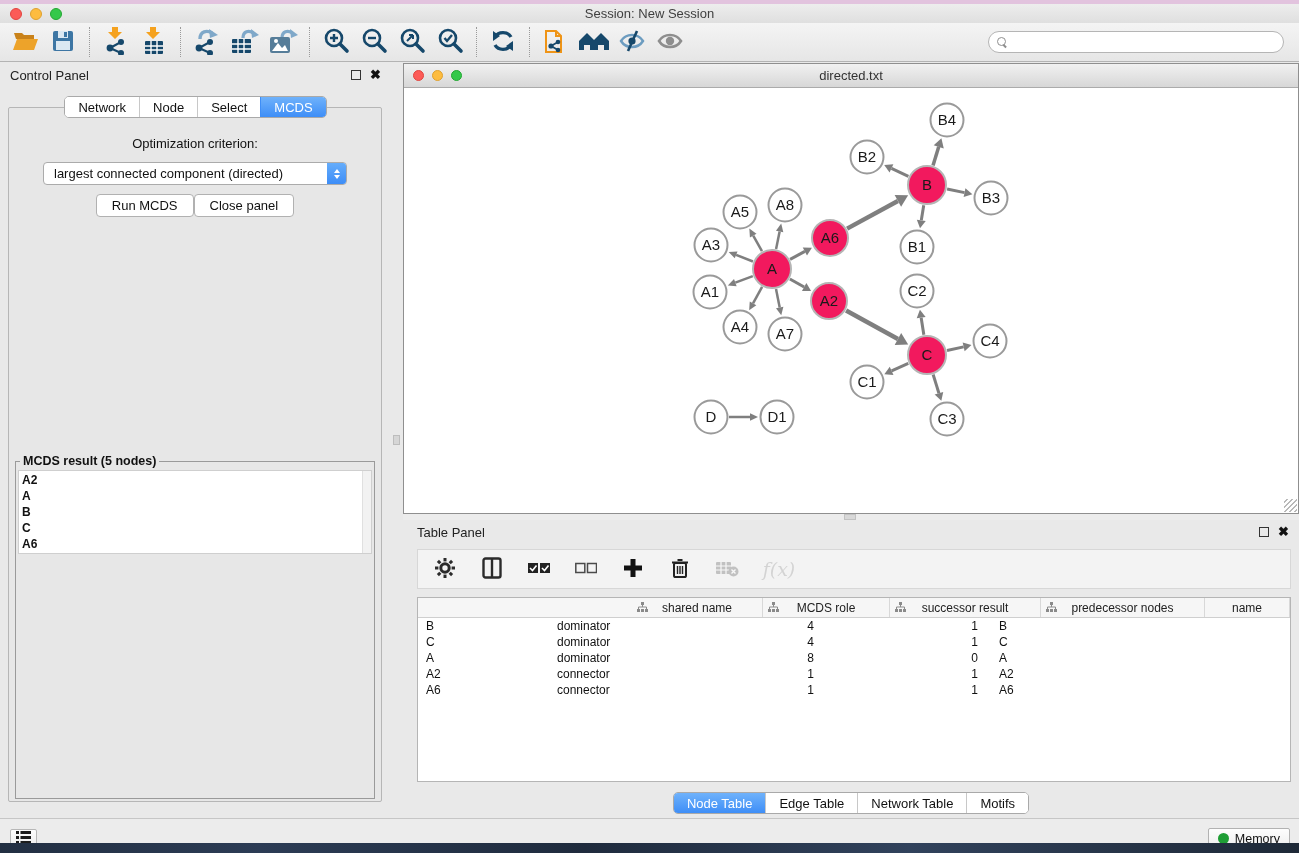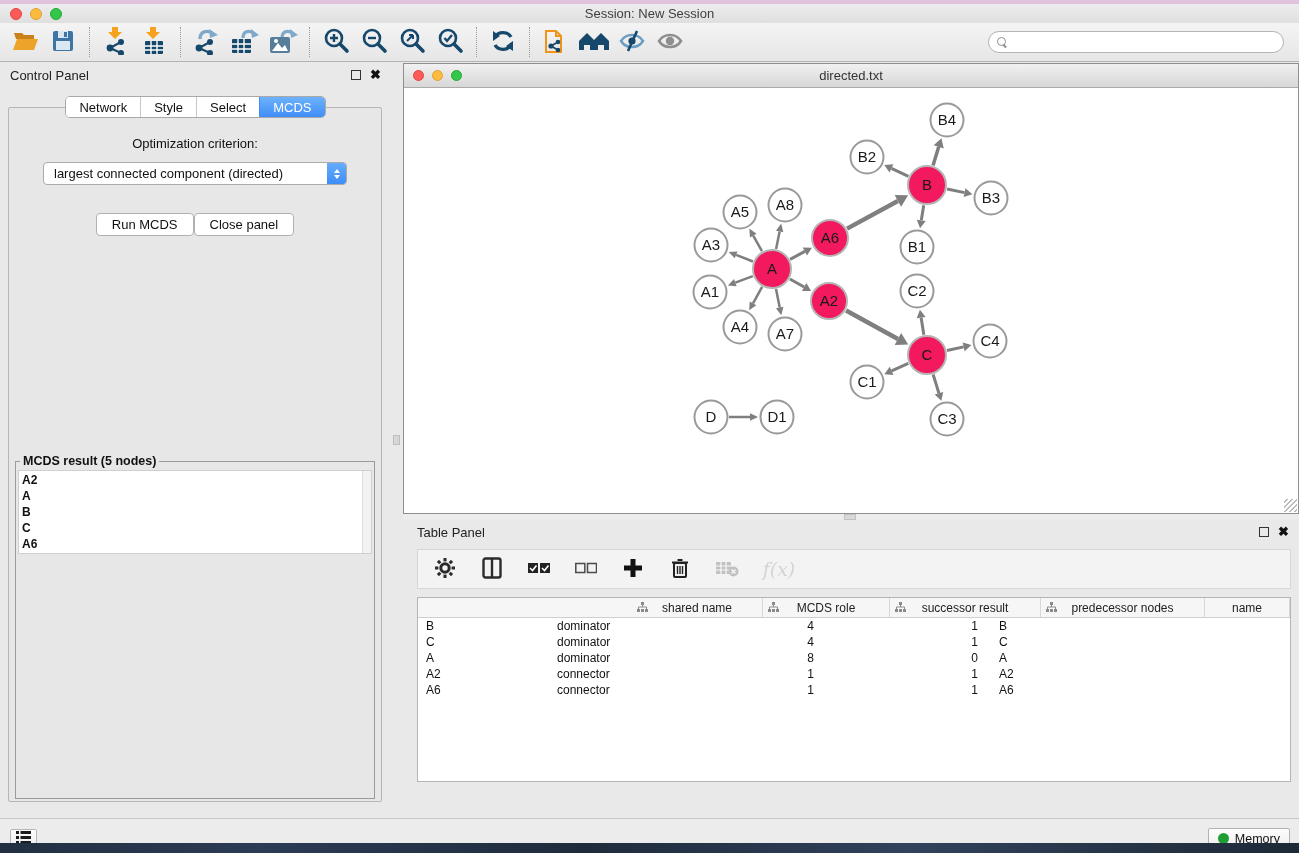--- a/index.html
+++ b/index.html
@@ -59,21 +59,21 @@
   .opt-label { text-align:center; font-size:13px; color:#111; margin-bottom:11px; }
   .dropdown { margin:0 34px; height:23px; background:#fff; border:1px solid #ababab;
     border-radius:4px; display:flex; align-items:center; overflow:hidden; }
   .dropdown .dval { flex:1; font-size:13px; color:#111; padding:0 10px; white-space:nowrap; }
   .stepper { width:19px; height:23px; background:linear-gradient(#67aefb,#3b8cf7);
     border-radius:0 3px 3px 0; display:flex; flex-direction:column; align-items:center;
     justify-content:center; gap:2px; }
   .stepper i { width:0; height:0; border-left:3.5px solid transparent; border-right:3.5px solid transparent; }
   .stepper .up { border-bottom:4px solid #fff; }
   .stepper .down { border-top:4px solid #fff; }
-  .cp-buttons { display:flex; justify-content:center; margin-top:28px; }
+  .cp-buttons { display:flex; justify-content:center; margin-top:9px; }
   .aqua-btn { background:#fff; border:1px solid #b1b1b1; border-radius:4px; height:23px;
     padding:0 15px; font-size:13px; color:#111; font-family:"Liberation Sans",sans-serif; }
   .mcds-fieldset { margin:auto 6px 2px 6px; height:345px; border:1px solid #9a9a9a;
     padding:2px; background:#e7e7e7;font-weight:bold; }
   .mcds-fieldset legend { font-size:12.5px; color:#111; padding:0 3px; margin-left:2px; }
   .mcds-list { position:relative; width:100%; height:100%; background:#fff;
     border:1px solid #cfcfcf; overflow:hidden; padding:1px 3px; }
   .mcds-item { font-size:12px; color:#111; line-height:16px; }
   .mcds-scroll { position:absolute; right:0; top:0; bottom:0; width:9px; background:#f2f2f2;
     border-left:1px solid #e0e0e0; }
@@ -303,21 +303,21 @@
     <div class="panel-header">
       <span class="ptitle">Control Panel</span>
       <span class="win-icons">
         <span class="float-ic"></span>
         <span class="close-ic">✖</span>
       </span>
     </div>
     <div class="cp-tabs-row">
       <div class="seg-tabs">
         <span class="seg">Network</span>
-        <span class="seg">Style</span>
+        <span class="seg">Node</span>
         <span class="seg">Select</span>
         <span class="seg active">MCDS</span>
       </div>
     </div>
     <div class="cp-box">
       <div class="opt-label">Optimization criterion:</div>
       <div class="dropdown">
         <span class="dval">largest connected component (directed)</span>
         <span class="stepper">
             <i class="up"></i>
@@ -679,20 +679,28 @@
           </div>
           <div class="tp-row">
             <span class="td" style="width: 131px;">A6</span>
             <span class="td" style="width: 127px;">connector</span>
             <span class="td num" style="width: 151px;">1</span>
             <span class="td num" style="width: 164px;">1</span>
             <span class="td" style="width: 85px;">A6</span>
           </div>
         </div>
     </div>
+    <div class="tp-tabs-row">
+      <div class="seg-tabs">
+        <span class="seg active">Node Table</span>
+        <span class="seg">Edge Table</span>
+        <span class="seg">Network Table</span>
+        <span class="seg">Motifs</span>
+      </div>
+    </div>
   </div>
 
   <div class="statusbar">
     <button class="sb-btn">
         <span>
       <svg width="15" height="13" viewBox="0 0 15 13">
             <g fill="#1c1c1c">
               <rect x="0" y="0" width="3" height="3"></rect>
               <rect x="4.5" y="0" width="10.5" height="3"></rect>
               <rect x="0" y="5" width="3" height="3"></rect>

